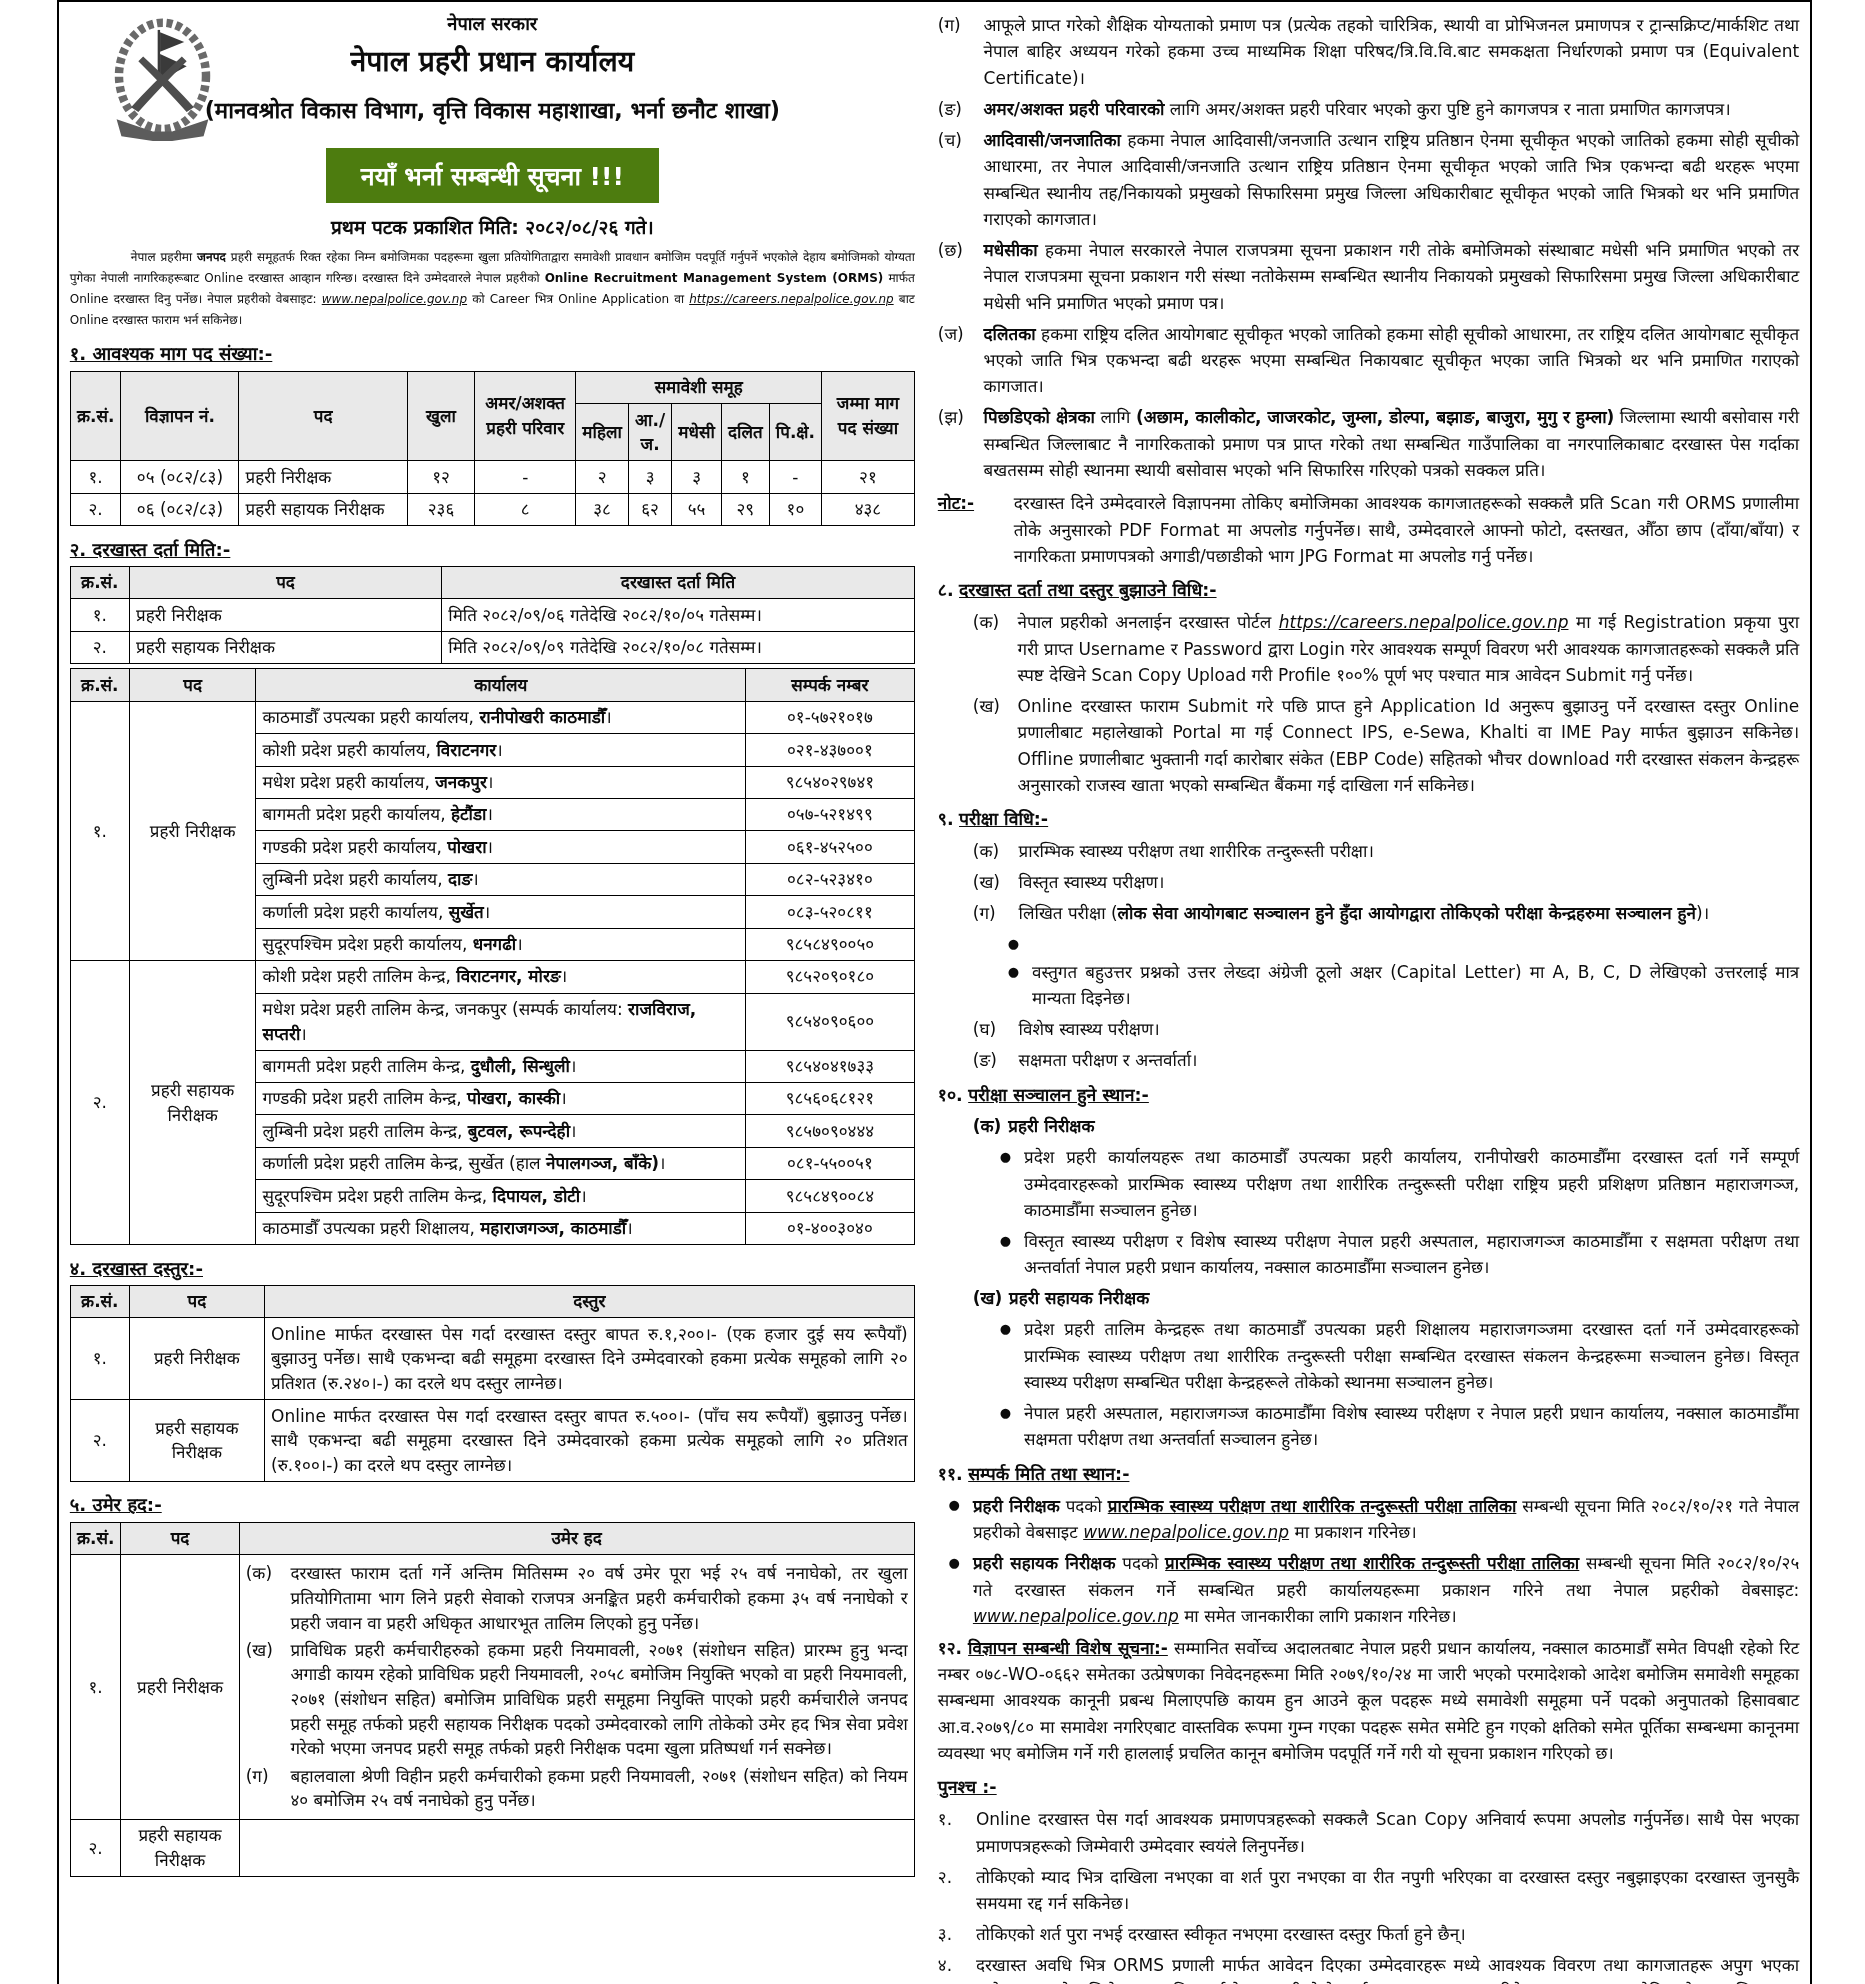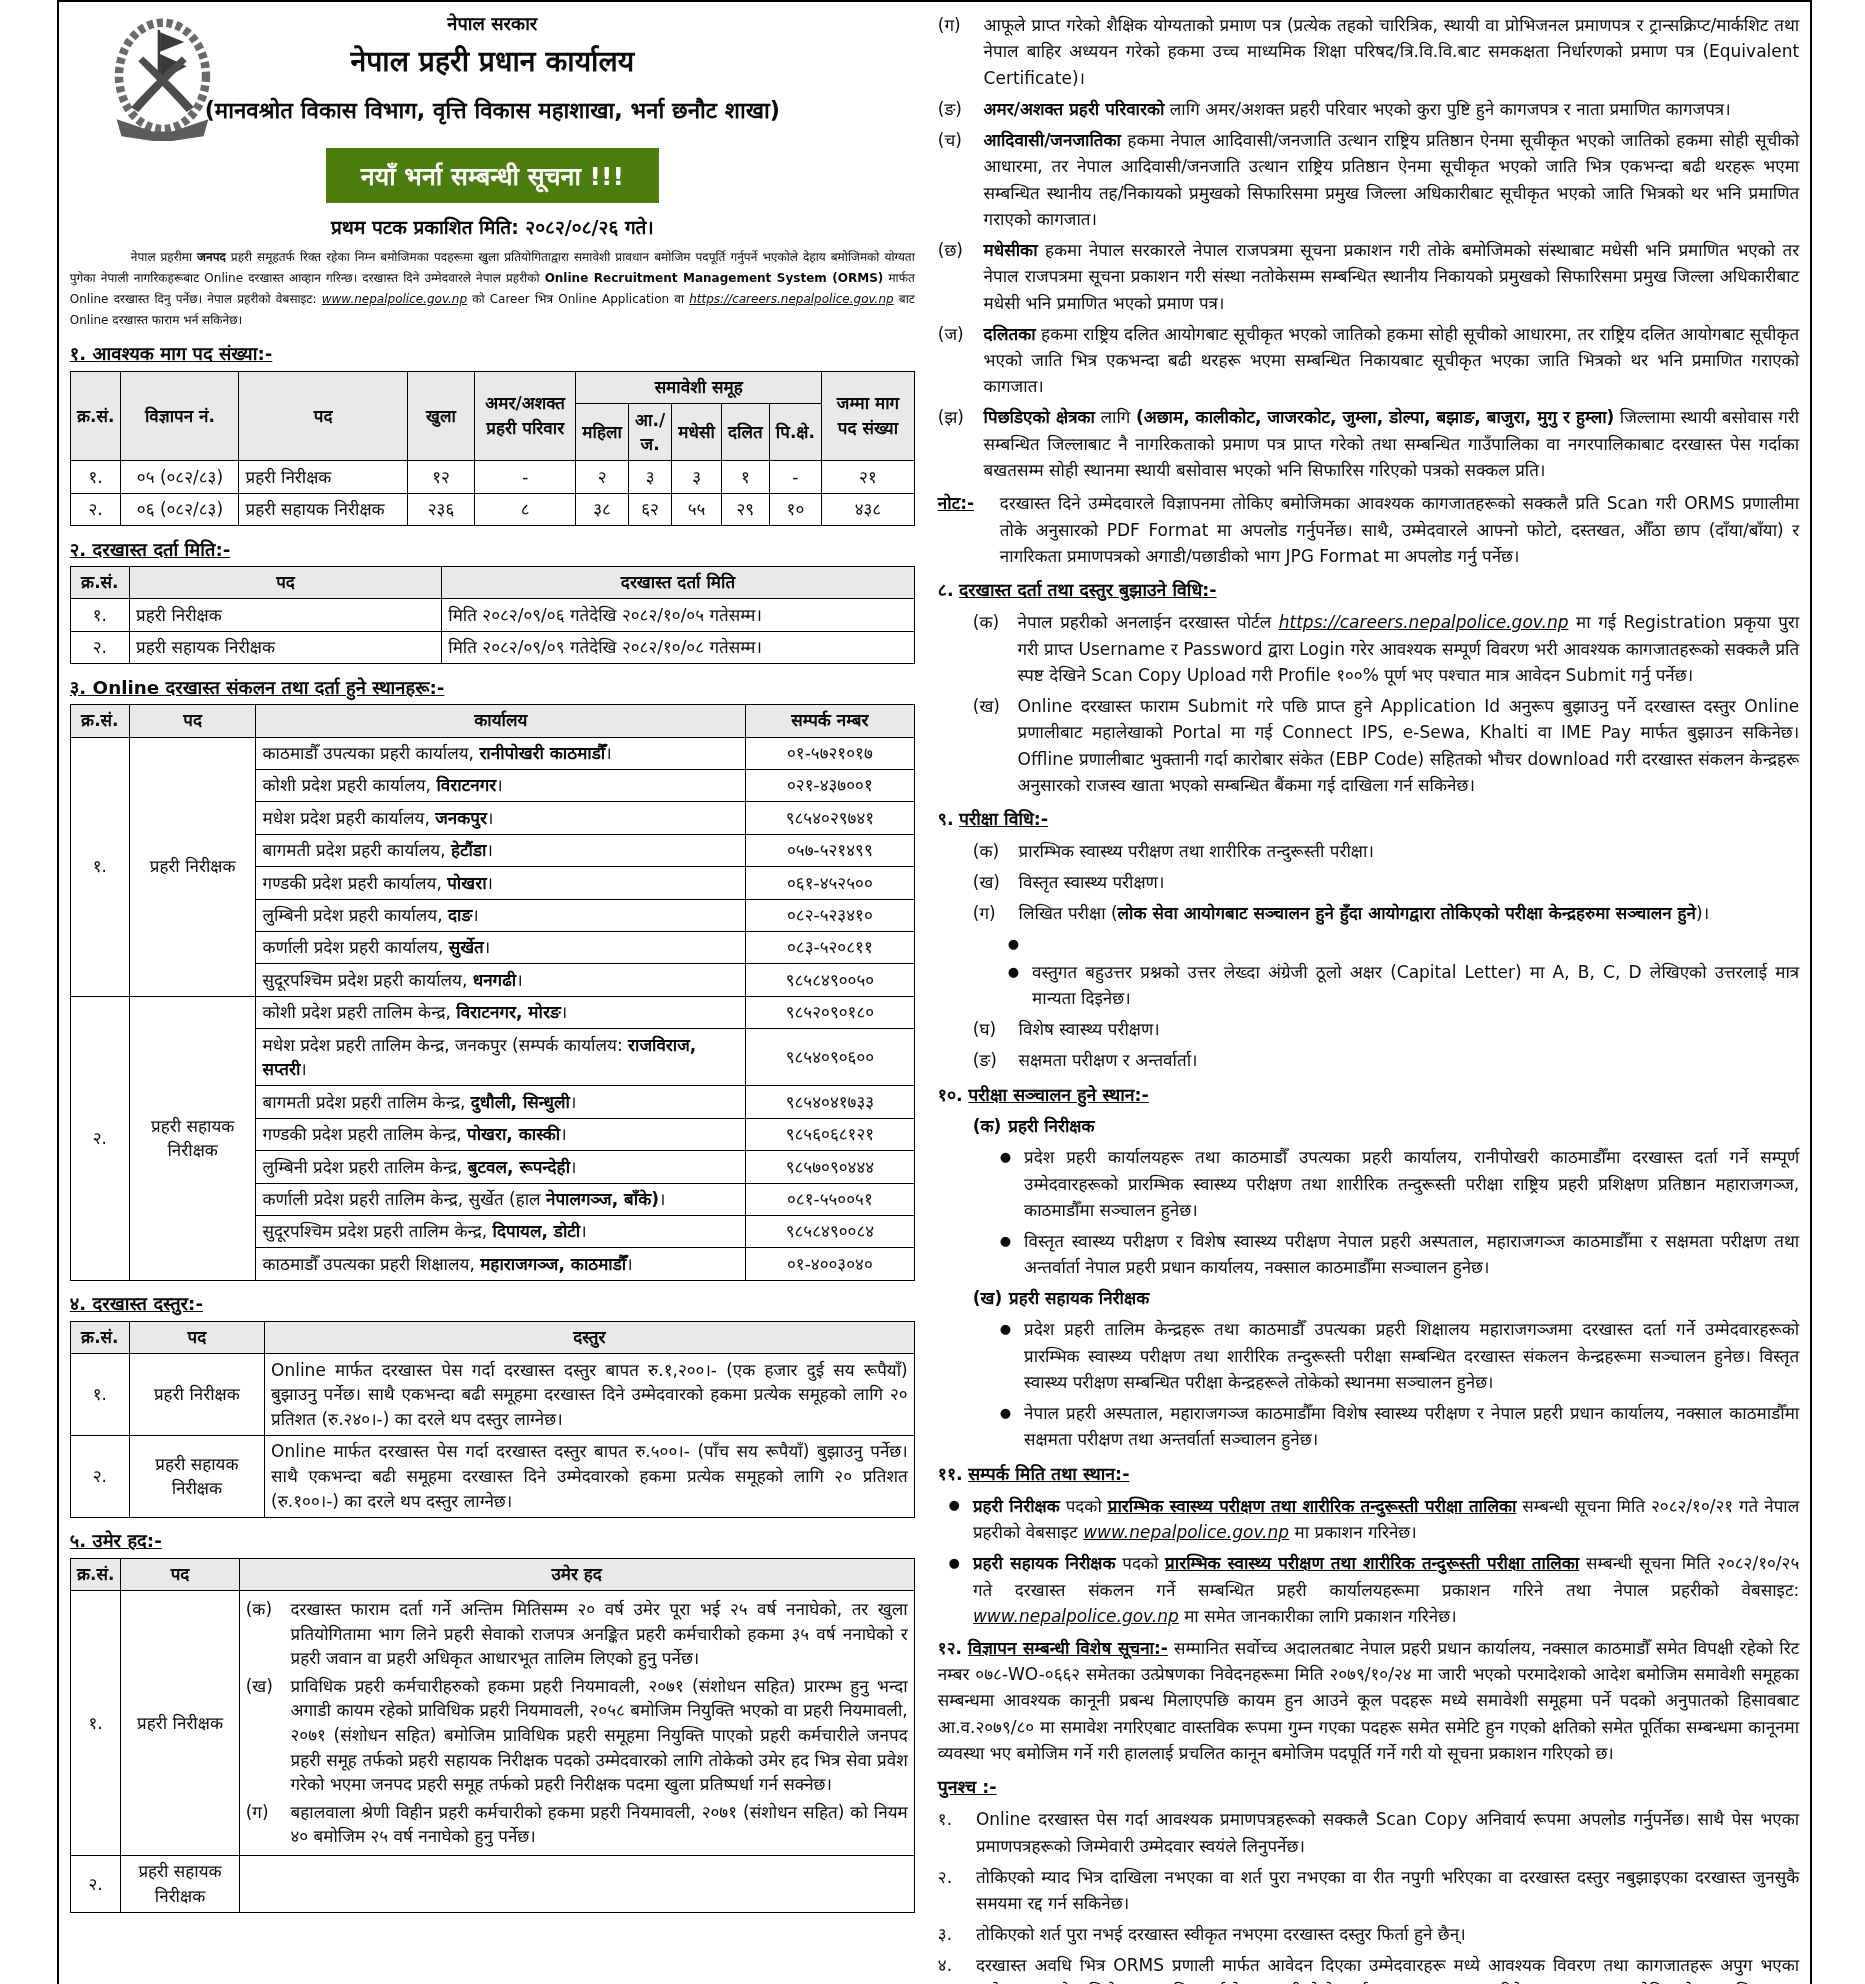--- a/index.html
+++ b/index.html
@@ -29,21 +29,21 @@
   .b{font-weight:bold;margin-top:12px;}
   .url{font-style:italic;text-decoration:underline;}
   .bu{font-weight:bold;text-decoration:underline;}
   .item{display:flex;gap:6.8px;margin:2.7px 0;text-align:justify;}
   .item .lbl{flex:0 0 38px;text-align:left;}
   .item .itxt{flex:1;}
   
   .ditem{display:flex;gap:6.8px;margin:4.7px 0;text-align:justify;}
   .ditem .lbl{flex:0 0 39px;}
   .ditem .dtext{flex:1;min-width:0;}
-  .note{display:flex;gap:5px;margin:6.8px 0;text-align:justify;}
+  .note{display:flex;gap:19px;margin:6.8px 0;text-align:justify;}
   .note .nlbl{flex:0 0 57px;font-weight:bold;text-decoration:underline;}
   .nsec{margin-top:8.1px;}
   .nsec-h{font-weight:bold;font-size:17.6px;margin:5.4px 0 4.1px;}
   .nsec-h .num{text-decoration:none;margin-right:5.4px;}
   .nsec-h .ut{text-decoration:underline;}
   .nsec-body{margin-left:35px;}
   .bullet{display:flex;gap:10.8px;margin:4.7px 0;text-align:justify;}
   .bullet .dot{flex:0 0 13.5px;font-size:13px;padding-top:2.7px;}
   .grp-h{font-weight:bold;margin:4.1px 0 1.4px;}
   .grp-h .lbl{font-weight:bold;margin-right:6.8px;}
@@ -144,21 +144,20 @@
             <td class="cell-left">मिति २०८२/०९/०६ गतेदेखि २०८२/१०/०५ गतेसम्म।</td>
           </tr>
           <tr>
             <td>२.</td>
             <td class="cell-left">प्रहरी सहायक निरीक्षक</td>
             <td class="cell-left">मिति २०८२/०९/०९ गतेदेखि २०८२/१०/०८ गतेसम्म।</td>
           </tr>
         </tbody>
     </table>
 
-    <div class="sec-h"><span class="ut">३. Online दरखास्त संकलन तथा दर्ता हुने स्थानहरू:-</span></div>
     <table>
       <thead>
         <tr>
           <th style="width:7%">क्र.सं.</th>
           <th style="width:15%">पद</th>
           <th style="width:58%">कार्यालय</th>
           <th>सम्पर्क नम्बर</th>
         </tr>
       </thead>
       <tbody id="t3-body">

